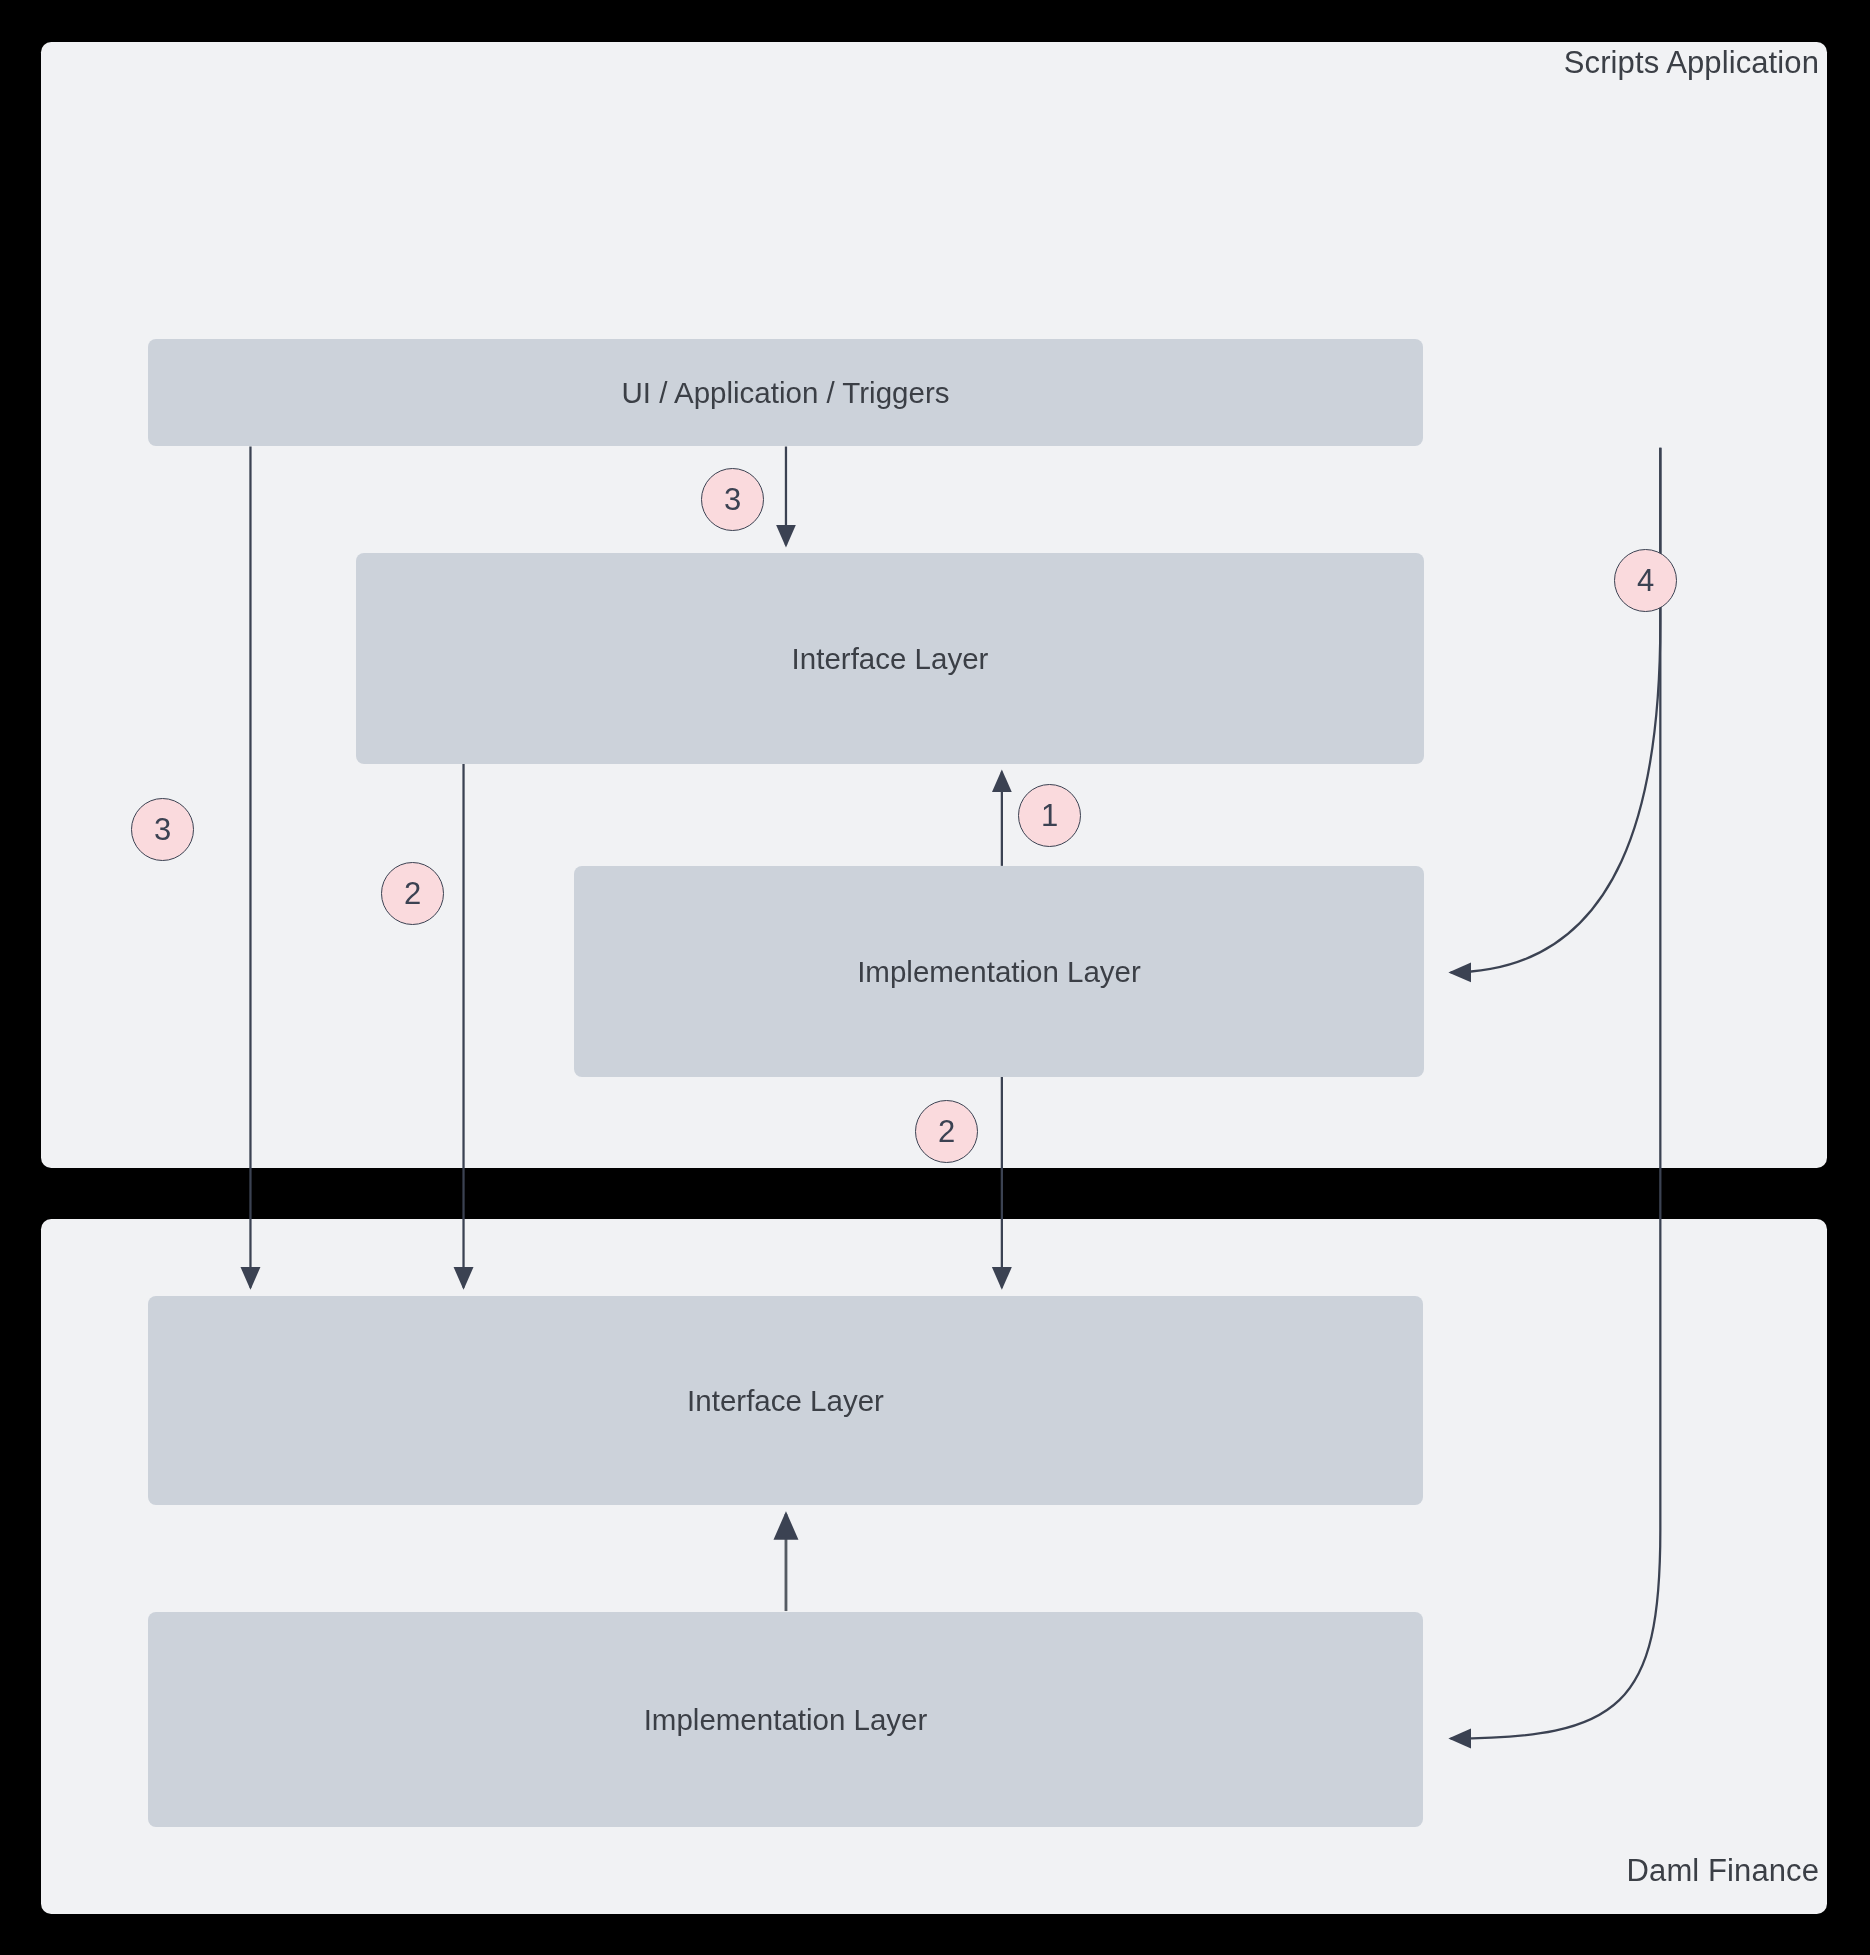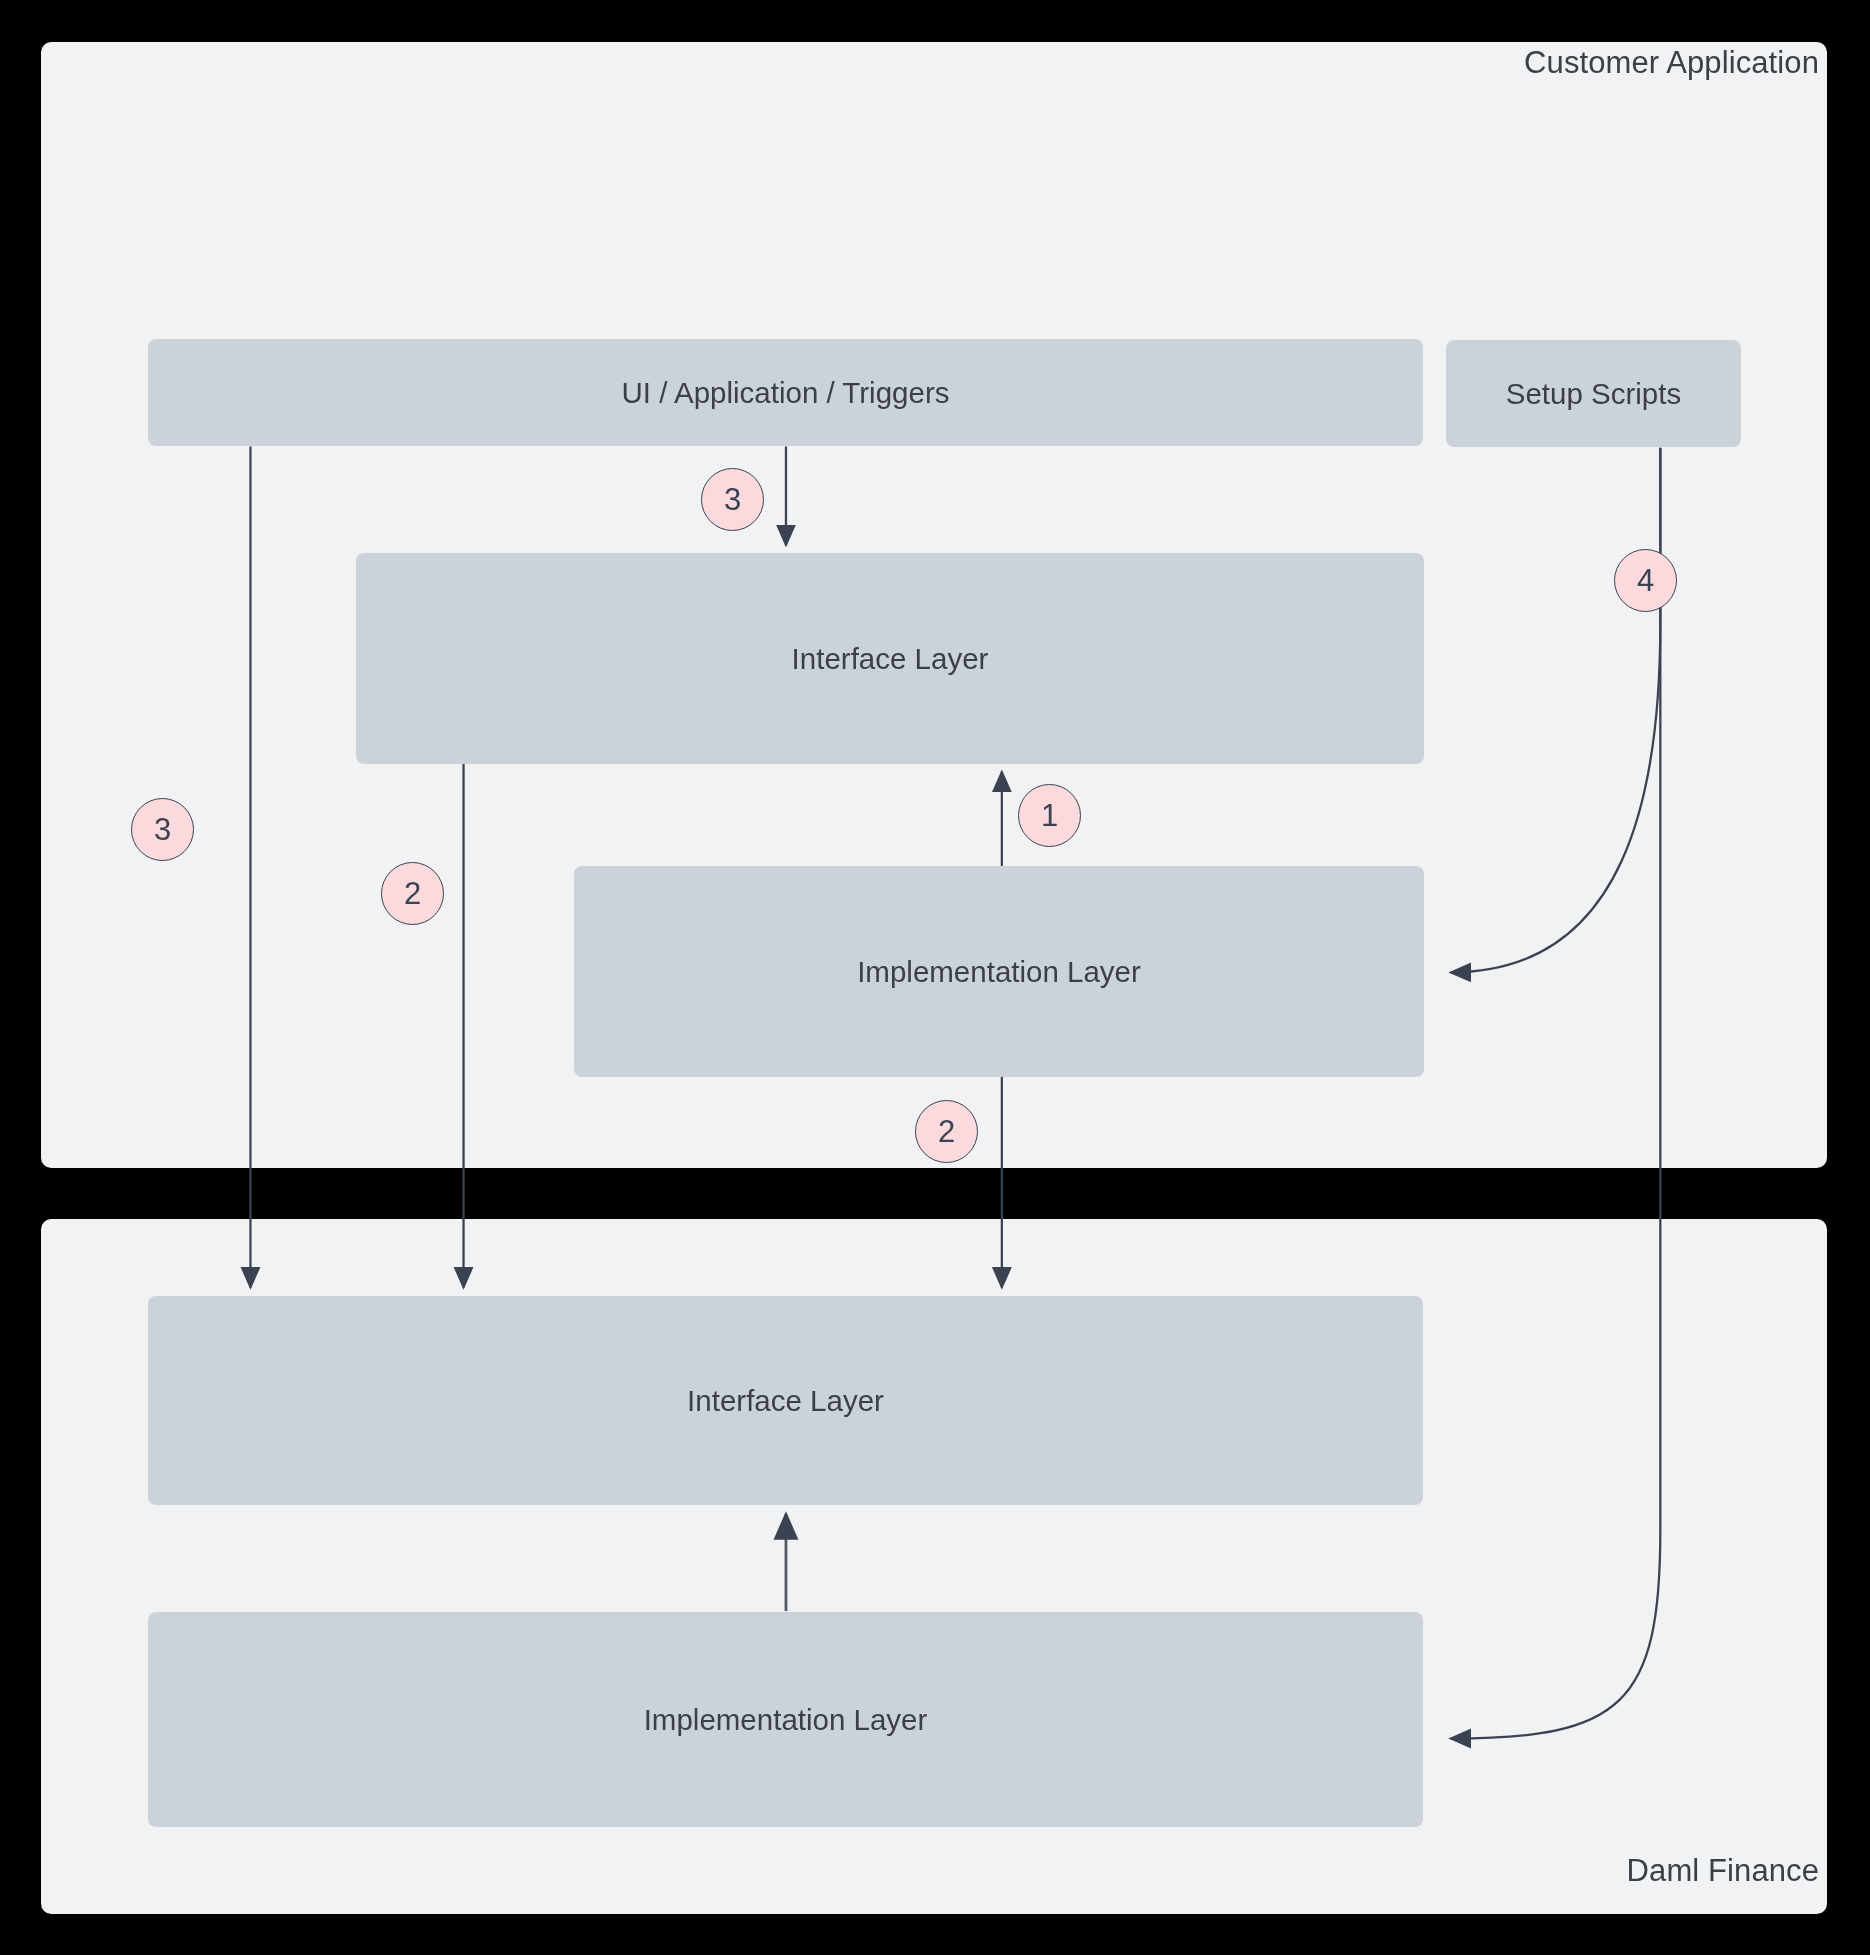--- a/index.html
+++ b/index.html
@@ -111,27 +111,26 @@
 
     <path d="M442,788 L442,2272" fill="none" stroke="#3b4252" stroke-width="4" marker-end="url(#arrowhead)"></path>
 
     <path d="M818,1348 L818,2272" fill="none" stroke="#3b4252" stroke-width="4" marker-end="url(#arrowhead)"></path>
 
     <path d="M1768,1900 L1768,2272" fill="none" stroke="#3b4252" stroke-width="4" marker-end="url(#arrowhead)"></path>
 
     <path d="M1387,2843 L1387,2672" fill="none" stroke="#555b63" stroke-width="5" marker-end="url(#arrowhead)"></path>
   </svg>
 
-  <div class="container-label" id="label-customer-application">Customer Application</div>
+  <div class="container-label" id="label-customer-application">Scripts Application</div>
 
   <div class="container-label" id="label-daml-finance">Daml Finance</div>
 
   <div class="node-box" id="node-ui-integrations-triggers">UI / Application / Triggers</div>
 
-  <div class="node-box" id="node-setup-scripts">Setup Scripts</div>
 
   <div class="node-box" id="node-app-interface-layer">Interface Layer</div>
 
   <div class="node-box" id="node-app-implementation-layer">Implementation Layer</div>
 
   <div class="node-box" id="node-daml-interface-layer">Interface Layer</div>
 
   <div class="node-box" id="node-daml-implementation-layer">Implementation Layer</div>
 
   <div class="badge" id="badge-3-top">3</div>

